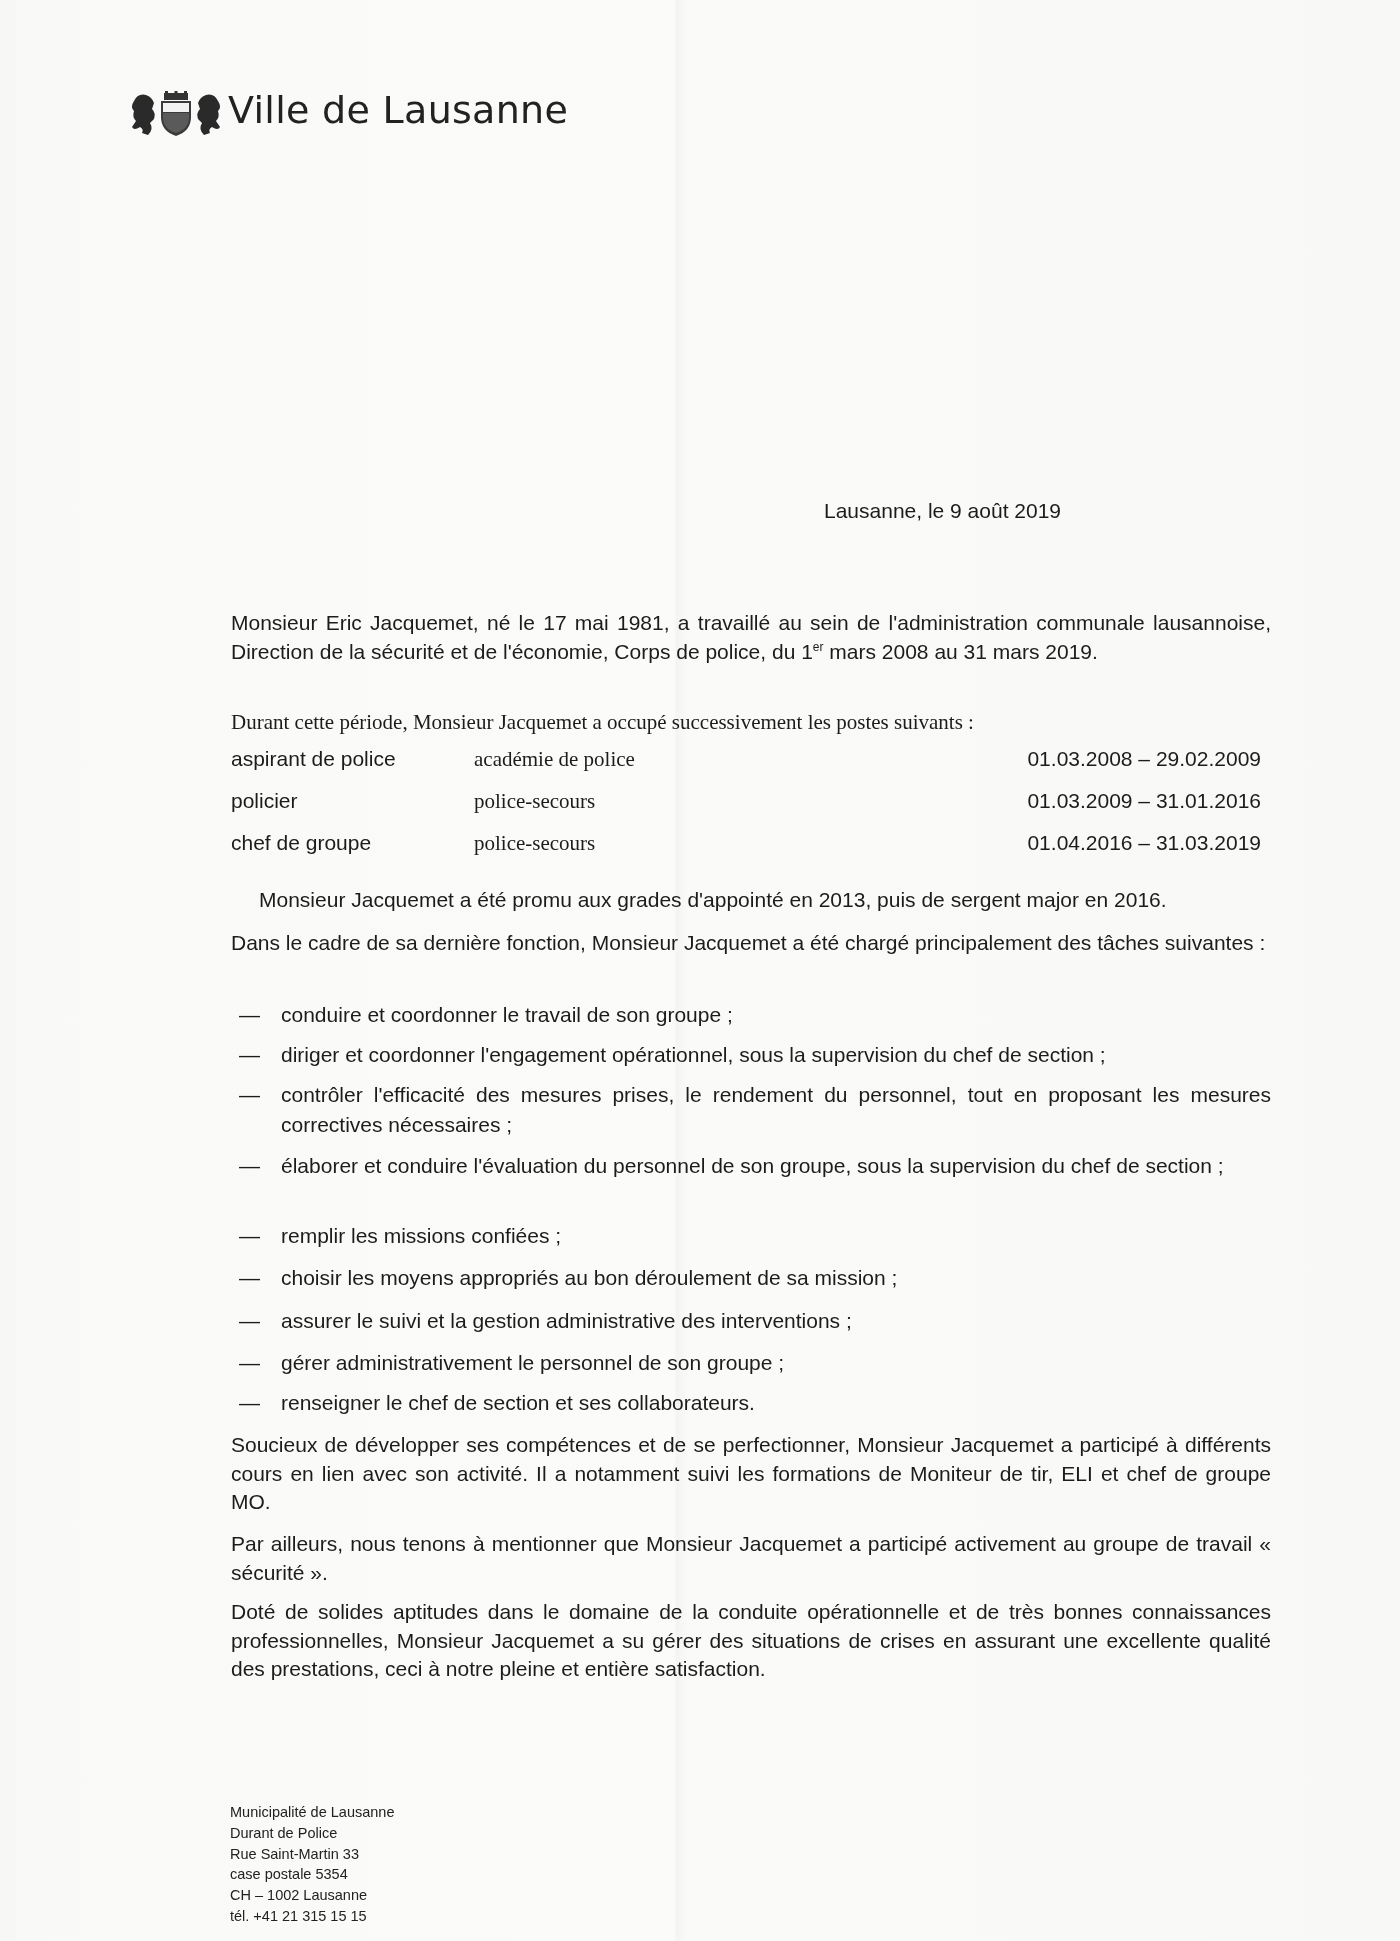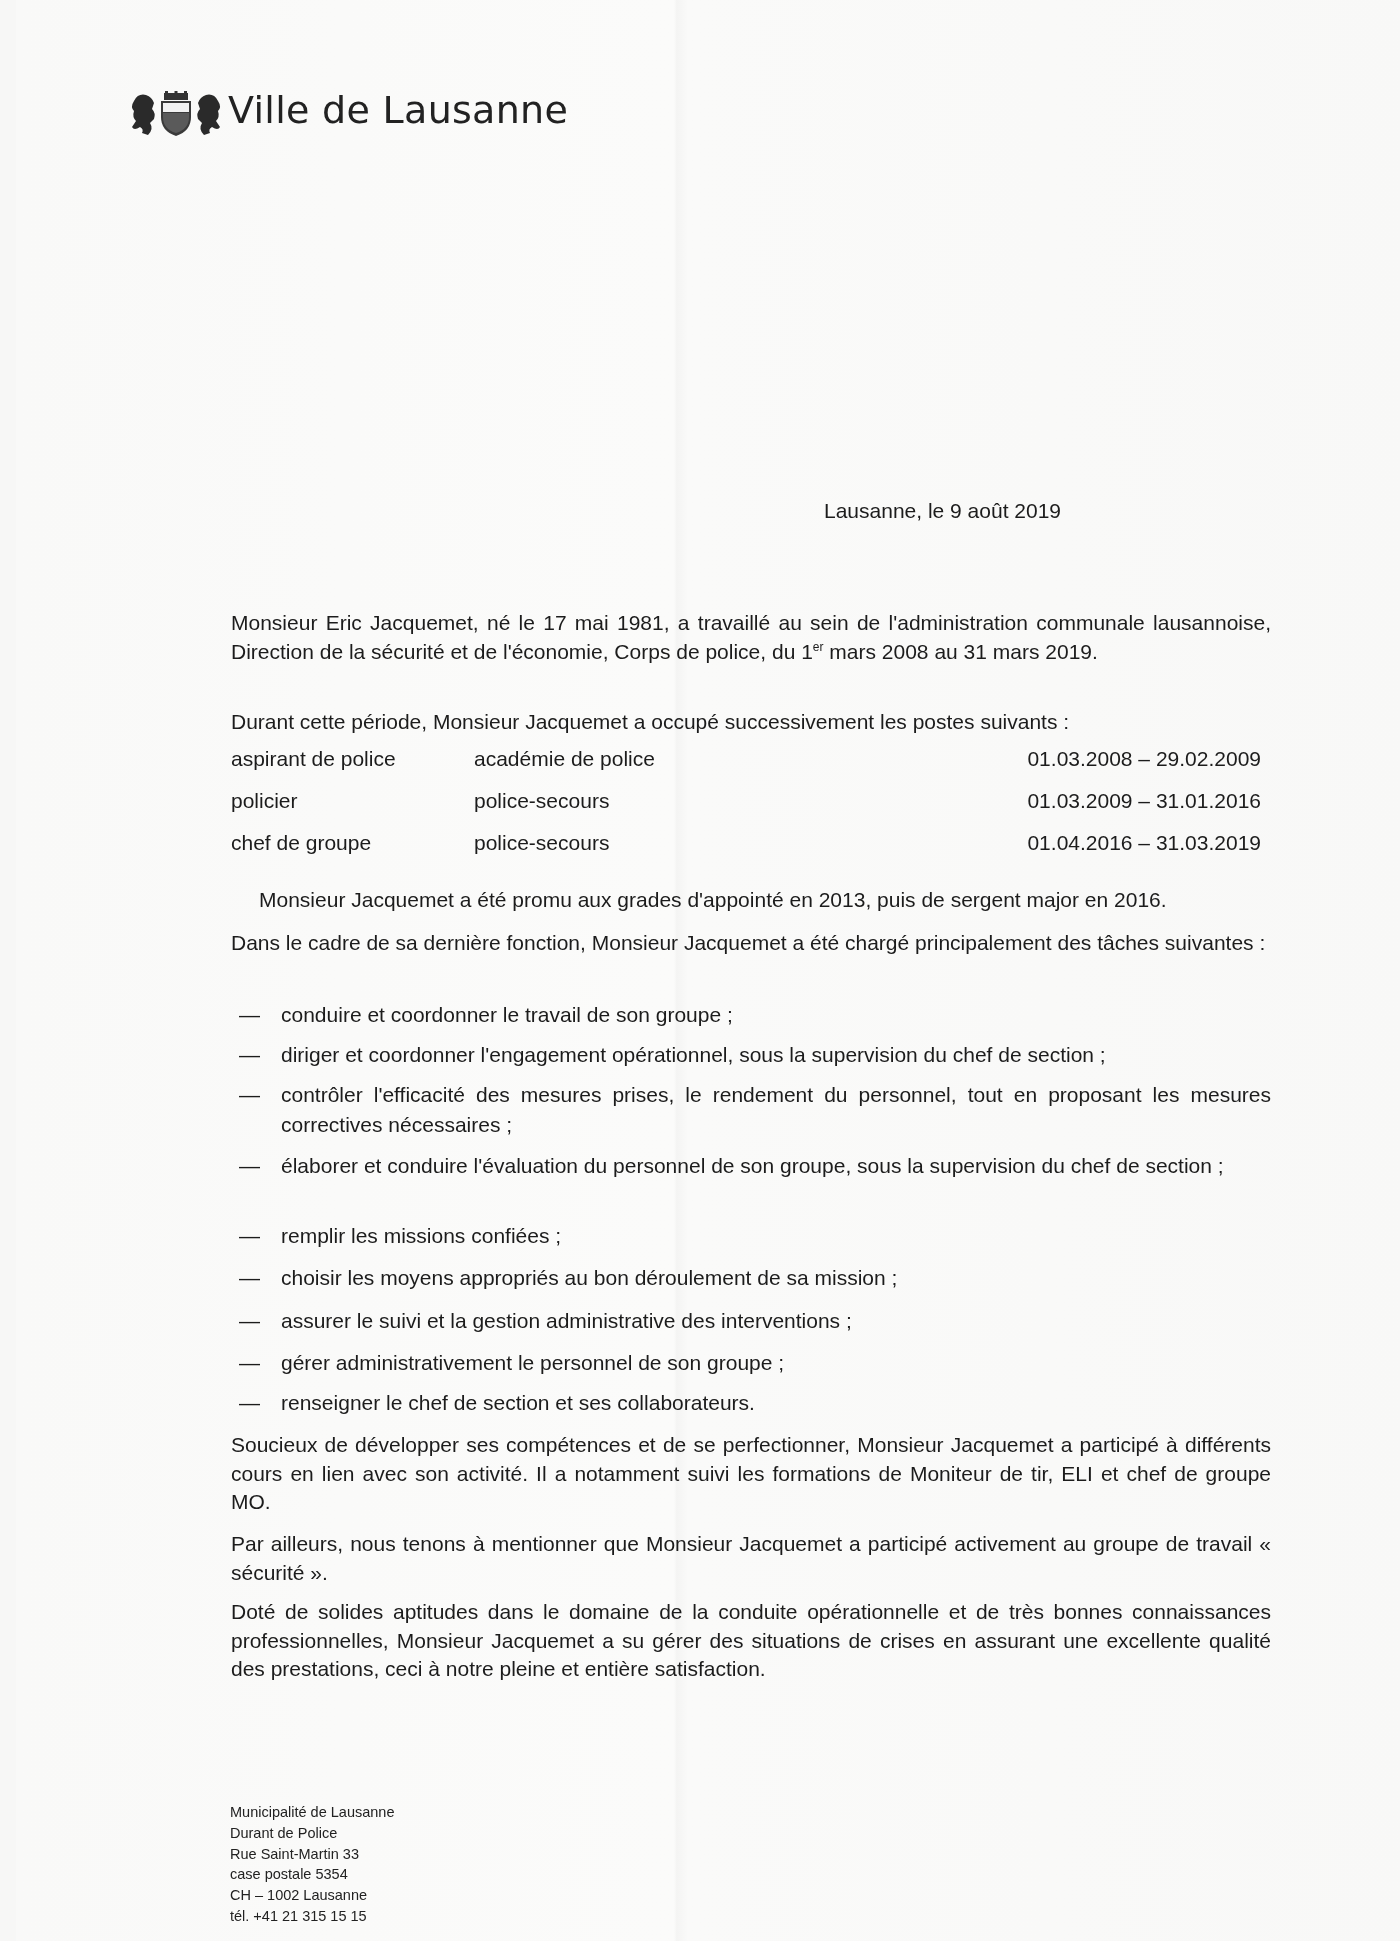--- a/index.html
+++ b/index.html
@@ -8,21 +8,21 @@
   .page { position:absolute; left:16px; top:0; width:1400px; height:1941px;
           background:linear-gradient(90deg,#f9f9f8 0%,#fbfbfa 47%,#f4f4f3 47.2%,#fafaf9 48%,#f8f8f7 100%); }
   .abs { position:absolute; }
   .logo { left:114px; top:91px; width:92px; height:46px; }
   .brand { left:212px; top:88px; font-size:38px; letter-spacing:0.3px; color:#222; font-family:"DejaVu Sans", sans-serif; }
   .title { left:213px; top:282px; font-size:47px; color:#222; }
   .date { left:808px; top:499px; font-size:21px; }
   .para { left:215px; width:1040px; font-size:21px; line-height:28.5px; text-align:justify; }
   .row { left:215px; width:1040px; font-size:21px; height:28px; }
   .row .c1 { position:absolute; left:0; }
-  .row .c2 { position:absolute; left:243px; }
+  .row .c2 { position:absolute; left:243px;font-family:Liberation Serif, serif; }
   .row .c3 { position:absolute; right:10px; }
   .bullet { left:215px; width:1040px; font-size:21px; line-height:29.5px; }
   .bullet .dash { position:absolute; left:8px; top:0; }
   .bullet .txt { position:absolute; left:50px; width:990px; text-align:justify; }
   .bullet .txt.short { text-align:left; }
   .footer { left:214px; top:1802px; font-size:14.5px; line-height:20.8px; color:#222; }
   .footer div { white-space:nowrap; }
   sup { font-size:12px; line-height:0; }
 </style>
 </head>
@@ -45,21 +45,21 @@
     <rect x="33" y="12" width="26" height="9" fill="#f2f2f2"></rect>
     <path d="M33 22 h26 v4 q0 12 -13 16 q-13 -4 -13 -16z" fill="#5a5a5a"></path>
   </svg>
   <div class="abs brand">Ville de Lausanne</div>
 
 
   <div class="abs date">Lausanne, le 9 août 2019</div>
 
   <div class="abs para" style="top:609px;"><span>Monsieur Eric Jacquemet, né le 17 mai 1981, a travaillé au sein de l'administration communale lausannoise, Direction de la sécurité et de l'économie, Corps de police, du 1</span><sup>er</sup><span> mars 2008 au 31 mars 2019.</span></div>
 
-  <div class="abs para" style="top:708px;">Durant cette période, Monsieur Jacquemet a occupé successivement les postes suivants :</div>
+  <div class="abs para" style="top:708px;font-family:Liberation Serif, serif;">Durant cette période, Monsieur Jacquemet a occupé successivement les postes suivants :</div>
 
   <div class="abs row" style="top:747px;">
     <span class="c1">aspirant de police</span>
     <span class="c2">académie de police</span>
     <span class="c3">01.03.2008 – 29.02.2009</span>
   </div>
   <div class="abs row" style="top:789px;">
     <span class="c1">policier</span>
     <span class="c2">police-secours</span>
     <span class="c3">01.03.2009 – 31.01.2016</span>

